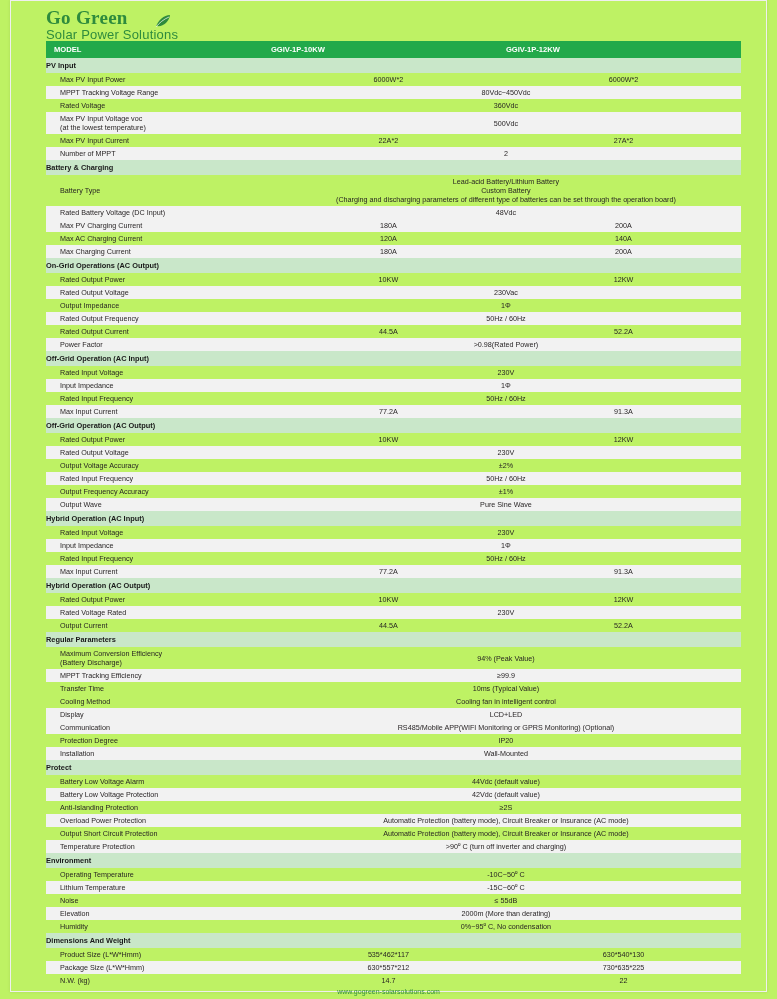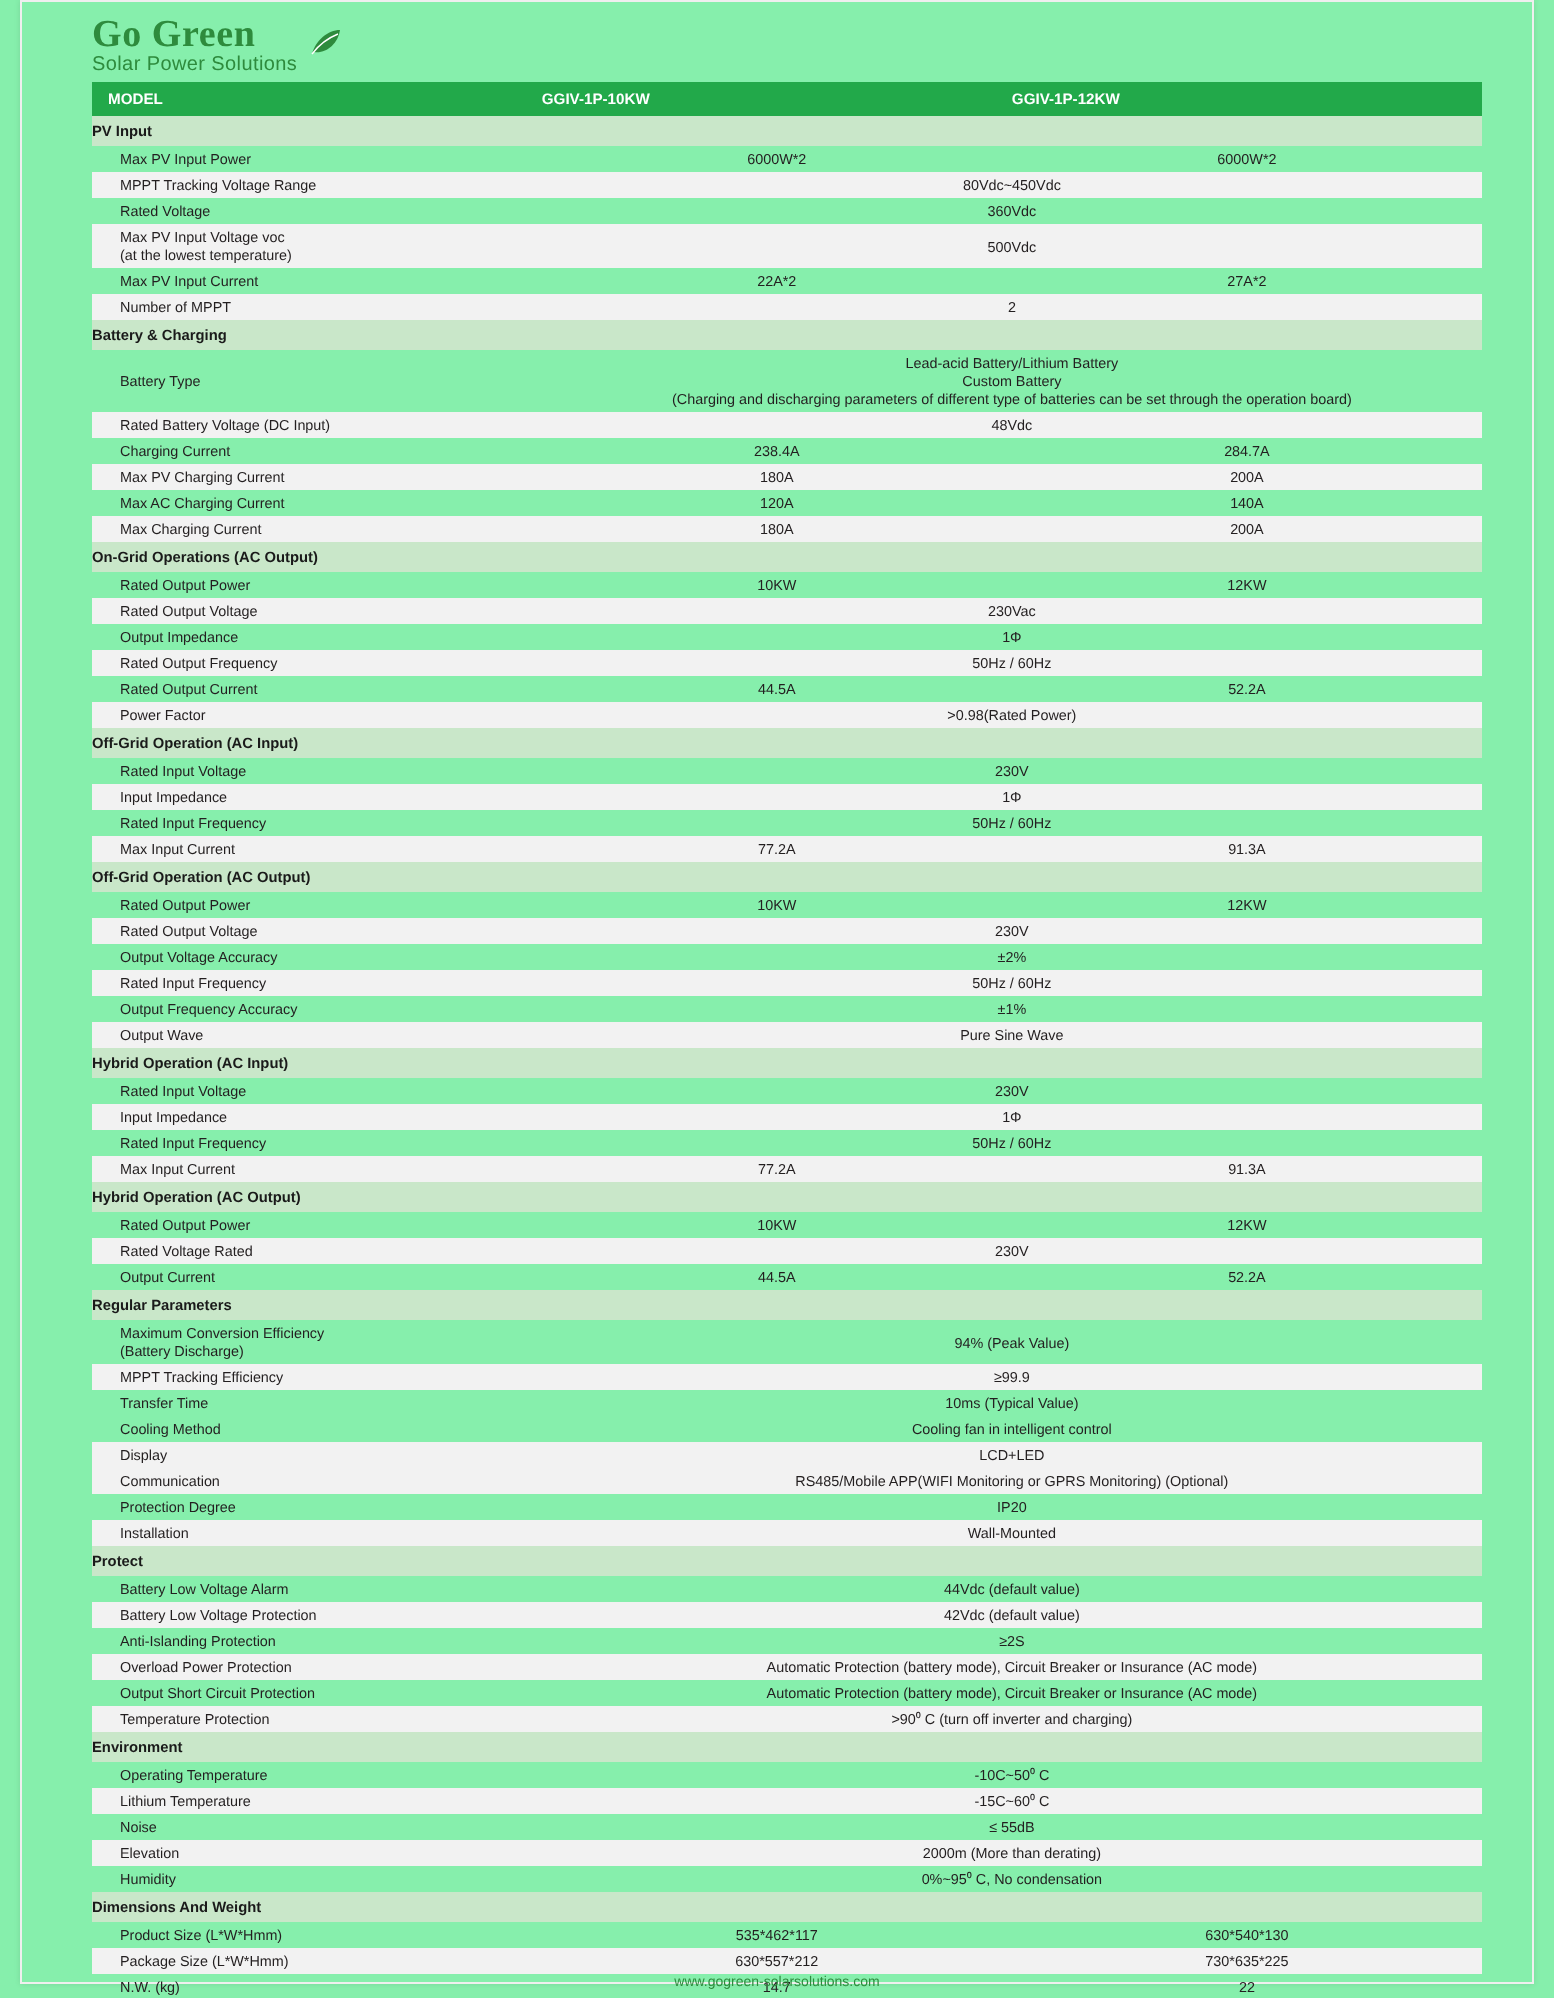--- a/index.html
+++ b/index.html
@@ -5,41 +5,41 @@
   html, body {
     margin: 0;
     padding: 0;
     background: #ffffff;
     font-family: "Liberation Sans", sans-serif;
   }
   .page {
     width: 777px;
     height: 999px;
     position: relative;
-    background: #86efac;
+    background: #bef264;
     overflow: hidden;
     box-sizing: border-box;
   }
   .logo-wrap {
     position: absolute;
     left: 46px;
     top: 8px;
     width: 300px;
     height: 30px;
   }
   .logo-text {
     font-family: "Liberation Serif", serif;
     font-size: 19px;
     font-weight: bold;
     color: #2e8b3d;
     letter-spacing: 0.3px;
     line-height: 20px;
   }
   .logo-sub {
-    font-size: 10px;
+    font-size: 13px;
     color: #2e8b3d;
     letter-spacing: 0.2px;
     margin-top: -1px;
   }
   .leaf {
     position: absolute;
     left: 109px;
     top: 6px;
     width: 16px;
     height: 14px;
@@ -173,25 +173,20 @@
         <tr class="row">
           <td class="label multi">Battery Type</td>
           <td class="span2 multi" colspan="2">Lead-acid Battery/Lithium Battery
 Custom Battery
 (Charging and discharging parameters of different type of batteries can be set through the operation board)</td>
         </tr>
         <tr class="row alt">
           <td class="label multi">Rated Battery Voltage  (DC Input)</td>
           <td class="span2 multi" colspan="2">48Vdc</td>
         </tr>
-        <tr class="row">
-          <td class="label multi">Charging Current</td>
-          <td class="v1">238.4A</td>
-          <td class="v2">284.7A</td>
-        </tr>
         <tr class="row alt">
           <td class="label multi">Max PV Charging Current</td>
           <td class="v1">180A</td>
           <td class="v2">200A</td>
         </tr>
         <tr class="row">
           <td class="label multi">Max AC Charging Current</td>
           <td class="v1">120A</td>
           <td class="v2">140A</td>
         </tr>

